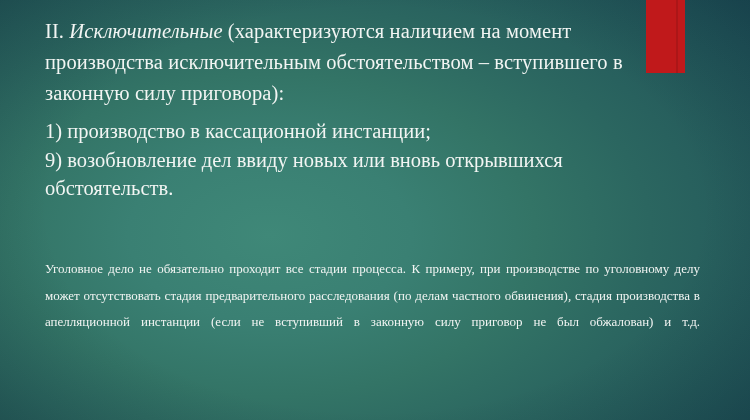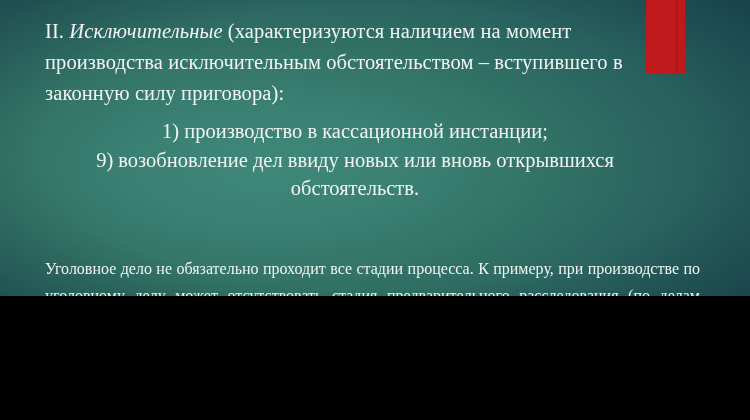--- a/index.html
+++ b/index.html
@@ -4,21 +4,21 @@
 <style>
   html, body {
     margin: 0;
     padding: 0;
     background: #000;
   }
 
   #slide {
     position: relative;
     width: 750px;
-    height: 296px;
+    height: 420px;
     overflow: hidden;
     
     background:
       radial-gradient(ellipse 118% 128% at 36% 56%,
         #3f8878 0%,
         #3a8073 16%,
         #337466 30%,
         #2b6660 43%,
         #245a5b 56%,
         #1e5058 68%,
@@ -86,35 +86,34 @@
     font-style: italic;
   }
 
   .list-block {
     position: absolute;
     top: 117px;
     left: 0;
     width: 620px;
     font-size: 20.5px;
     line-height: 28.5px;
-    text-align: center;
   }
   .list-line {
     white-space: nowrap;
   }
   .list-line.wrapped {
     white-space: normal;
   }
 
   .para {
     position: absolute;
     top: 256px;
     left: 0;
     width: 655px;
-    font-size: 16px;
+    font-size: 13px;
     line-height: 26.5px;
     text-align: justify;
     text-justify: inter-word;
   }
   .para::after {
     content: "";
     display: inline-block;
     width: 100%;
   }
 </style>

